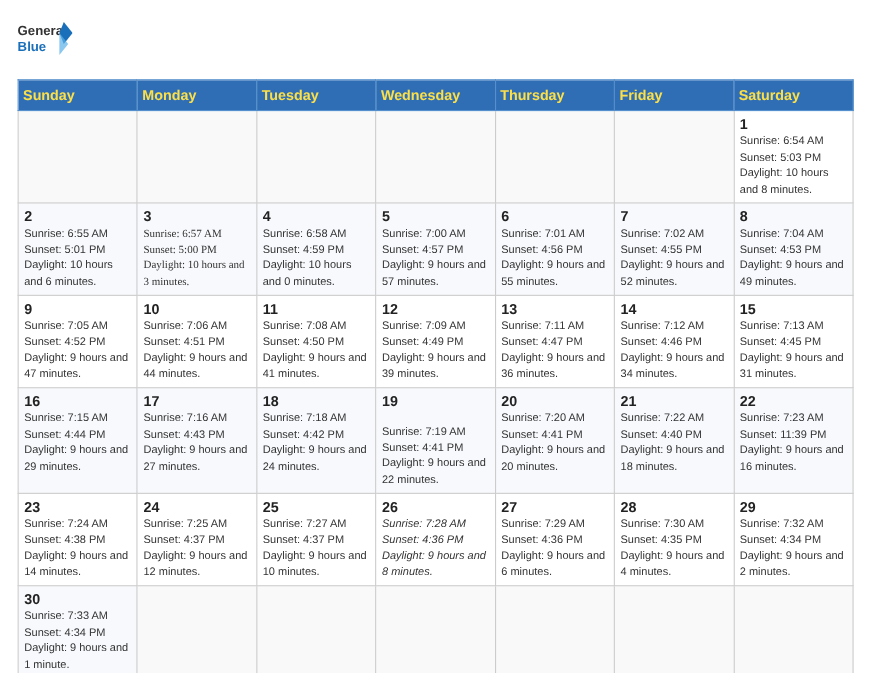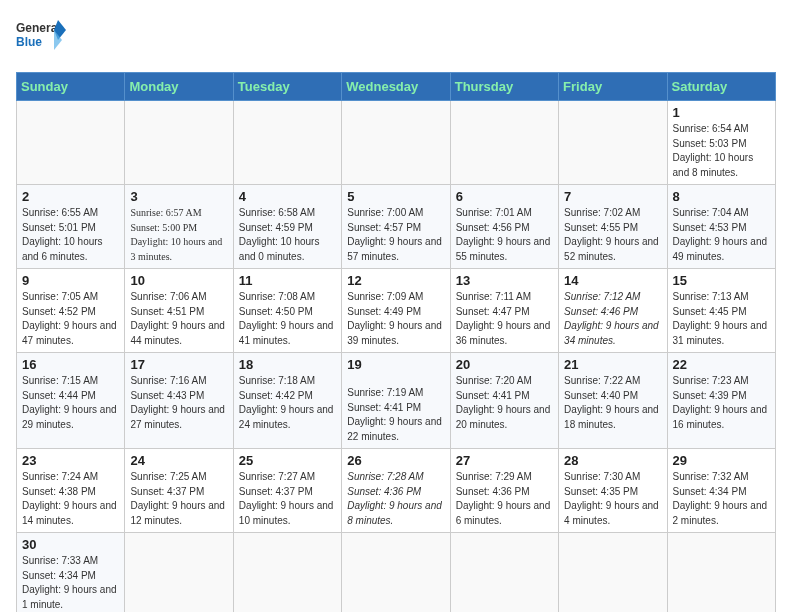--- a/index.html
+++ b/index.html
@@ -33,21 +33,21 @@
       font-size: 14px;
       color: #444;
     }
     .calendar {
       width: 100%;
       border-collapse: collapse;
       border: 1px solid #ccc;
     }
     .calendar th {
       background: #2f6eb5;
-      color: #86efac;
+      color: #fde047;
       font-size: 13px;
       font-weight: bold;
       padding: 6px 4px;
       text-align: left;
       border: 1px solid #5590cc;
     }
     .calendar td {
       vertical-align: top;
       border: 1px solid #ccc;
       padding: 4px 5px;
@@ -192,21 +192,21 @@
 Daylight: 9 hours and 39 minutes.</div>
         </td>
         <td>
           <span class="day-num">13</span>
           <div class="day-info" style="white-space: pre-line;">Sunrise: 7:11 AM
 Sunset: 4:47 PM
 Daylight: 9 hours and 36 minutes.</div>
         </td>
         <td>
           <span class="day-num">14</span>
-          <div class="day-info" style="white-space: pre-line; font-style: italic;">Sunrise: 7:12 AM
+          <div class="day-info" style="white-space: pre-line;">Sunrise: 7:12 AM
 Sunset: 4:46 PM
 Daylight: 9 hours and 34 minutes.</div>
         </td>
         <td>
           <span class="day-num">15</span>
           <div class="day-info" style="white-space: pre-line;">Sunrise: 7:13 AM
 Sunset: 4:45 PM
 Daylight: 9 hours and 31 minutes.</div>
         </td>
       </tr>
@@ -243,21 +243,21 @@
         </td>
         <td>
           <span class="day-num">21</span>
           <div class="day-info" style="white-space: pre-line;">Sunrise: 7:22 AM
 Sunset: 4:40 PM
 Daylight: 9 hours and 18 minutes.</div>
         </td>
         <td>
           <span class="day-num">22</span>
           <div class="day-info" style="white-space: pre-line;">Sunrise: 7:23 AM
-Sunset: 4:39 PM
+Sunset: 11:39 PM
 Daylight: 9 hours and 16 minutes.</div>
         </td>
       </tr>
       <tr>
         <td>
           <span class="day-num">23</span>
           <div class="day-info" style="white-space: pre-line;">Sunrise: 7:24 AM
 Sunset: 4:38 PM
 Daylight: 9 hours and 14 minutes.</div>
         </td>

